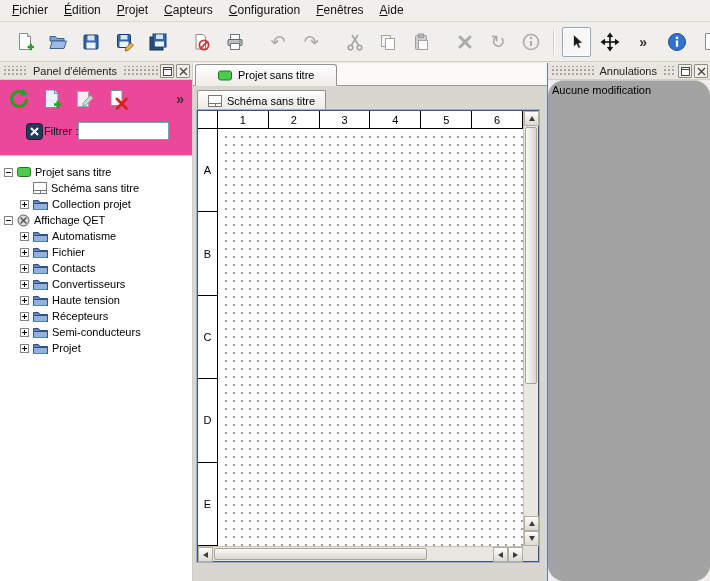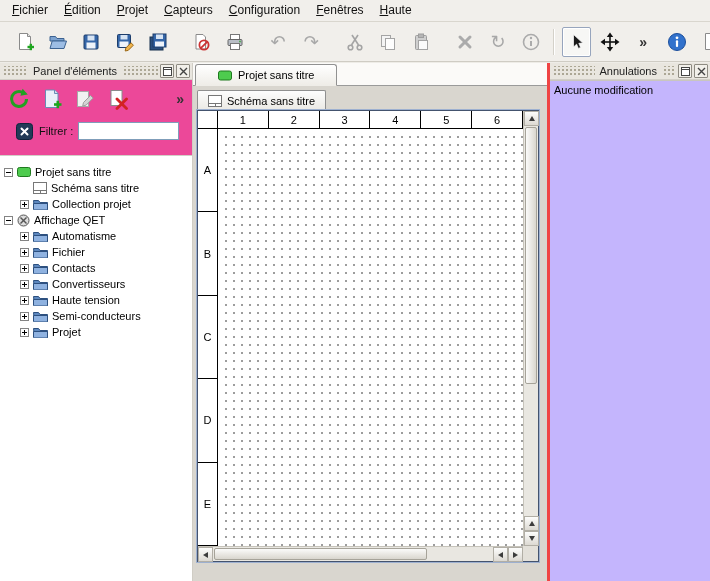--- a/index.html
+++ b/index.html
@@ -56,21 +56,21 @@
     width:14px; height:14px; margin-left:2px; flex:none;
     display:flex; align-items:center; justify-content:center;
     background:#f2f0ea; border:1px solid #8e8b82; border-radius:1px;
   }
 
   
   .left-panel { position:absolute; top:63px; left:0; width:193px; bottom:0; background:#ec4899; border-right:1px solid #d0cdc5; }
   .lp-toolbar { height:38px; display:flex; align-items:center; padding:0 4px; }
   .lp-btn { width:30px; height:30px; margin-right:3px; display:flex; align-items:center; justify-content:center; border:1px solid transparent; border-radius:2px; }
   .lp-overflow { margin-left:auto; padding-right:4px; }
-  .filter-row { height:26px; display:flex; align-items:center; gap:5px; padding:0 13px; }
+  .filter-row { height:26px; display:flex; align-items:center; padding:0 23px; }
   .filter-label { color:#111; }
   .filter-input {
     flex:1; height:18px; min-width:0;
     border:1px solid #7f9db9; background:#fff;
     font-family:"Liberation Sans", sans-serif; font-size:11px; padding:0 3px;
   }
   .tree { position:absolute; top:92px; left:0; right:0; bottom:0; background:#fff; border-top:1px solid #d2cfc7; padding-top:8px; overflow:hidden; }
   .tree-row { height:16px; display:flex; align-items:center; gap:4px; padding-left:4px; white-space:nowrap; }
   .tree-row.d1 { padding-left:20px; }
   .exp { flex:none; width:9px; height:9px; }
@@ -118,38 +118,38 @@
   .sb-track { flex:1; position:relative; }
   .sb-thumb-v { position:absolute; top:1px; left:1px; right:1px; height:66%; background:linear-gradient(90deg,#fbfbfa,#d9d6ce); border:1px solid #a6a399; border-radius:2px; }
   .sb-thumb-h { position:absolute; left:1px; top:1px; bottom:1px; width:76%; background:linear-gradient(#fbfbfa,#d9d6ce); border:1px solid #a6a399; border-radius:2px; }
   .sb-corner { position:absolute; right:0; bottom:0; width:15px; height:15px; background:#e3e0d9; }
   .tri-up    { width:0; height:0; border-left:3.5px solid transparent; border-right:3.5px solid transparent; border-bottom:5px solid #3c3c3c; }
   .tri-down  { width:0; height:0; border-left:3.5px solid transparent; border-right:3.5px solid transparent; border-top:5px solid #3c3c3c; }
   .tri-left  { width:0; height:0; border-top:3.5px solid transparent; border-bottom:3.5px solid transparent; border-right:5px solid #3c3c3c; }
   .tri-right { width:0; height:0; border-top:3.5px solid transparent; border-bottom:3.5px solid transparent; border-left:5px solid #3c3c3c; }
 
   
-  .right-panel { position:absolute; top:63px; left:547px; right:0; bottom:0; background:#f1efeb; border-left:3px solid #ef4444; }
-  .undo-list { position:absolute; top:17px; left:0; right:0; bottom:0; background:#c4b5fd; border-top:1px solid #c9c6be; padding:3px 4px; color:#000; }
+  .right-panel { position:absolute; top:63px; left:547px; right:0; bottom:0; background:#f1efeb; border-left:1px solid #ef4444; }
+  .undo-list { position:absolute; top:17px; left:0; right:0; bottom:0; background:#a3a3a3; border-top:1px solid #c9c6be; padding:3px 4px; color:#000;border-radius:16px; }
 
   svg { display:block; }
 </style>
 </head>
 <body>
 
 <div class="app">
 
   <div class="menubar">
     <span class="menu-item">Fichier</span>
     <span class="menu-item">Édition</span>
     <span class="menu-item">Projet</span>
     <span class="menu-item">Capteurs</span>
     <span class="menu-item">Configuration</span>
     <span class="menu-item">Fenêtres</span>
-    <span class="menu-item">Haute</span>
+    <span class="menu-item">Aide</span>
   </div>
 
   <div class="toolbar">
     <div class="tb-btn">
       <span>
           <svg width="20" height="20">
             <path d="M4.5 1.5 h8 l3 3 v13 h-11 z" fill="#fff" stroke="#8a8a8a"></path>
             <path d="M12.5 1.5 v3 h3" fill="#e8e8e8" stroke="#8a8a8a"></path>
             <g stroke="#1ea51e" stroke-width="2.4">
               <line x1="12.5" y1="15" x2="19" y2="15"></line>
@@ -523,20 +523,34 @@
             <line x1="2" y1="4.5" x2="7" y2="4.5" stroke="#000"></line>
             <line x1="4.5" y1="2" x2="4.5" y2="7" stroke="#000"></line>
           </svg>
         <span class="ticon">
             <svg width="15" height="12">
               <path d="M0.5 2.5 h5 l1.6 2 h7.4 v6.5 a1 1 0 0 1 -1 1 h-11 a1 1 0 0 1 -1 -1 z" fill="#5d88bf" stroke="#2d507f"></path>
               <path d="M0.5 5.5 h14 v5.5 a1 1 0 0 1 -1 1 h-12 a1 1 0 0 1 -1 -1 z" fill="#8fb2e0" stroke="#2d507f"></path>
             </svg>
           </span>
         <span class="tlabel">Haute tension</span>
+      </div>
+      <div class="tree-row d1">
+        <svg class="exp" width="9" height="9">
+            <rect x="0.5" y="0.5" width="8" height="8" fill="#fff" stroke="#848484"></rect>
+            <line x1="2" y1="4.5" x2="7" y2="4.5" stroke="#000"></line>
+            <line x1="4.5" y1="2" x2="4.5" y2="7" stroke="#000"></line>
+          </svg>
+        <span class="ticon">
+            <svg width="15" height="12">
+              <path d="M0.5 2.5 h5 l1.6 2 h7.4 v6.5 a1 1 0 0 1 -1 1 h-11 a1 1 0 0 1 -1 -1 z" fill="#5d88bf" stroke="#2d507f"></path>
+              <path d="M0.5 5.5 h14 v5.5 a1 1 0 0 1 -1 1 h-12 a1 1 0 0 1 -1 -1 z" fill="#8fb2e0" stroke="#2d507f"></path>
+            </svg>
+          </span>
+        <span class="tlabel">Récepteurs</span>
       </div>
       <div class="tree-row d1">
         <svg class="exp" width="9" height="9">
             <rect x="0.5" y="0.5" width="8" height="8" fill="#fff" stroke="#848484"></rect>
             <line x1="2" y1="4.5" x2="7" y2="4.5" stroke="#000"></line>
             <line x1="4.5" y1="2" x2="4.5" y2="7" stroke="#000"></line>
           </svg>
         <span class="ticon">
             <svg width="15" height="12">
               <path d="M0.5 2.5 h5 l1.6 2 h7.4 v6.5 a1 1 0 0 1 -1 1 h-11 a1 1 0 0 1 -1 -1 z" fill="#5d88bf" stroke="#2d507f"></path>

